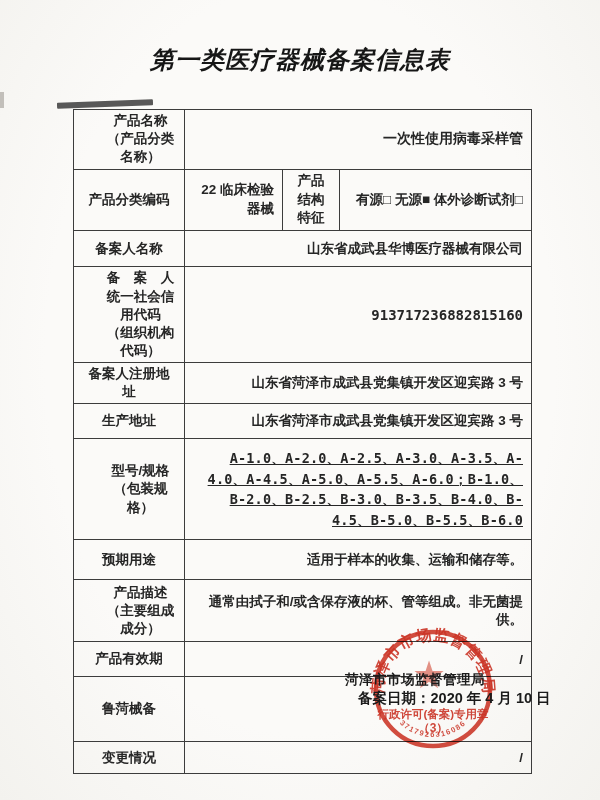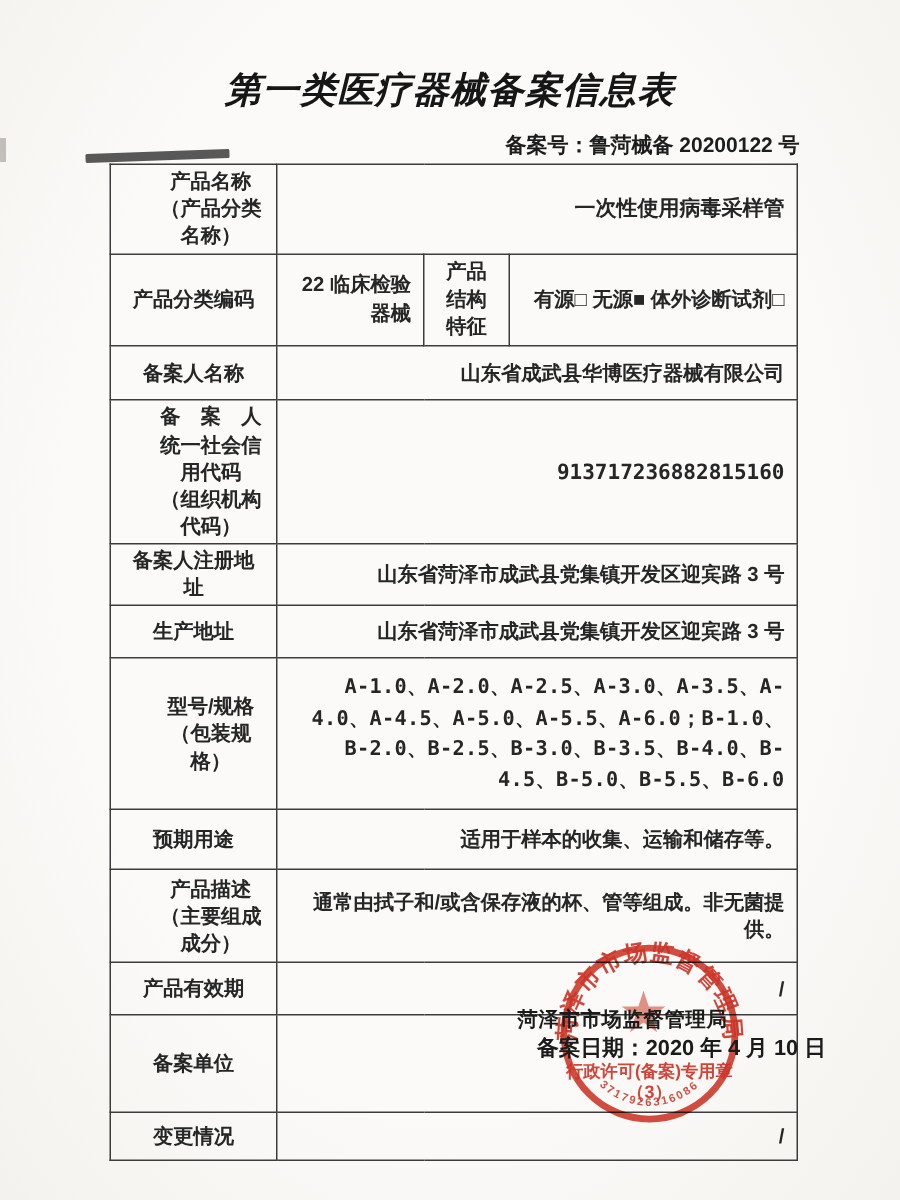--- a/index.html
+++ b/index.html
@@ -61,21 +61,21 @@
     font-size: 13.5px;
     font-weight: 700;
     color: #262626;
     vertical-align: middle;
     overflow: hidden;
   }
   td.lbl { text-align: center; padding: 2px 4px; }
   .lbl-line { display: block; line-height: 1.35; margin-left: 23px; }
   td.val { text-align: right; padding-left: 11px; }
   .mono { font-family: "DejaVu Sans Mono", "DejaVu Sans", monospace; font-size: 13px; }
-  .spec-text { line-height: 1.55; letter-spacing: 0.2px; }
+  .spec-text { line-height: 1.55; letter-spacing: 0.2px; text-decoration: underline; }
   
   .seal {
     position: absolute;
     left: 366px; top: 623px;
     width: 134px; height: 134px;
     mix-blend-mode: multiply;
     z-index: 5;
   }
   .authority-name {
     position: absolute;
@@ -101,21 +101,20 @@
 </style>
 </head>
 <body>
 
 <div id="page">
 
   <div class="edge-dash"></div>
   <div class="artifact-bar"></div>
 
   <div class="page-title">第一类医疗器械备案信息表</div>
-  <div class="record-no">备案号：鲁菏械备 20200122 号</div>
 
   <table class="info-table">
     <colgroup>
       <col style="width:111px">
         <col style="width:98px">
         <col style="width:57px">
         <col>
     </colgroup>
     <tbody>
       <tr style="height:40px">
@@ -178,21 +177,21 @@
         <td class="val" colspan="3">通常由拭子和/或含保存液的杯、管等组成。非无菌提供。</td>
       </tr>
 
       <tr style="height:35px">
         <td class="lbl">产品有效期</td>
         <td class="val" colspan="3">/</td>
       </tr>
 
 
       <tr style="height:65px">
-        <td class="lbl">备案单位</td>
+        <td class="lbl">鲁菏械备</td>
         <td class="val" colspan="3"></td>
       </tr>
 
       <tr style="height:32px">
         <td class="lbl">变更情况</td>
         <td class="val" colspan="3">/</td>
       </tr>
     </tbody>
   </table>
 

